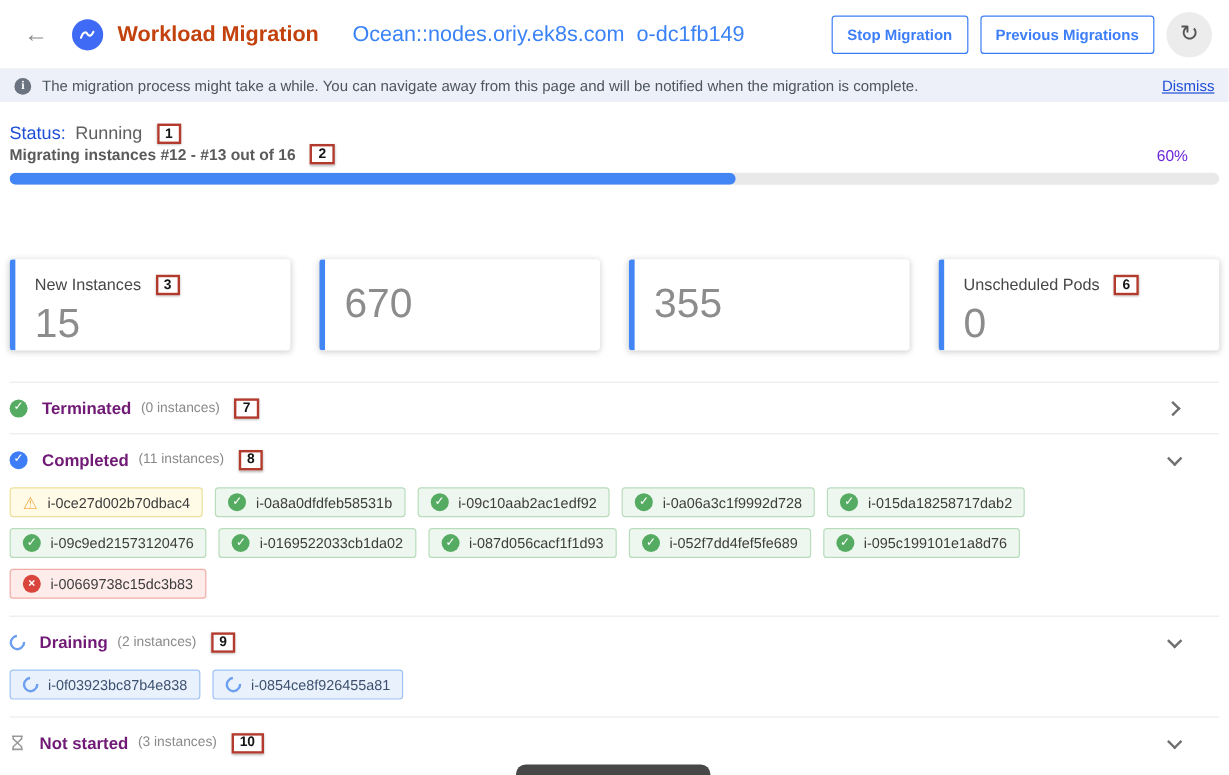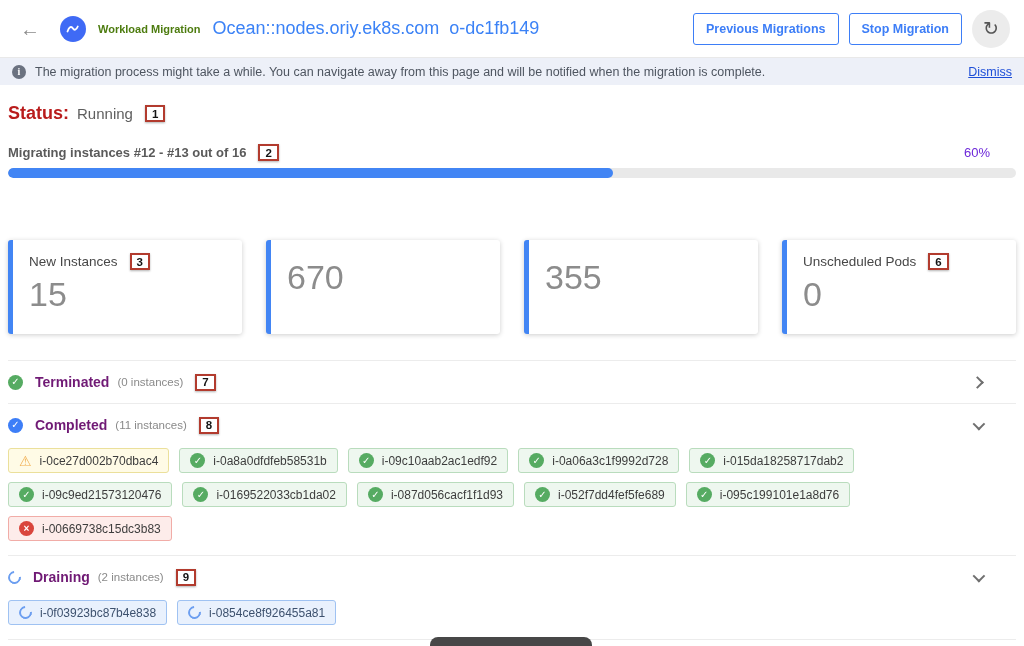--- a/index.html
+++ b/index.html
@@ -9,56 +9,56 @@
   *{box-sizing:border-box;}
   html,body{margin:0;padding:0;}
   body{
     width:1024px;height:646px;overflow:hidden;background:#fff;
     font-family:"Liberation Sans","DejaVu Sans",sans-serif;color:#3c3c3c;position:relative;
   }
   
   .topbar{display:flex;align-items:center;height:58px;padding:0 14px;border-bottom:1px solid #e9e9e9;}
   .back{font-size:20px;color:#8a8a8a;margin-right:14px;cursor:pointer;background:none;border:none;line-height:1;}
   .logo{width:26px;height:26px;border-radius:50%;background:#3f6af5;display:flex;align-items:center;justify-content:center;margin-right:12px;flex:0 0 auto;}
-  .title{font-size:11px;font-weight:700;color:#4d7c0f;margin-right:12px;white-space:nowrap;}
+  .title{font-size:18px;font-weight:700;color:#c2410c;margin-right:28px;white-space:nowrap;}
   .subtitle{font-size:18px;color:#3b82f6;white-space:nowrap;}
   .subtitle .oid{margin-left:10px;}
   .topbar-actions{margin-left:auto;display:flex;align-items:center;gap:10px;}
   .btn-outline{
     background:#fff;border:1px solid var(--accent);color:var(--accent);
     font-weight:700;font-size:12.5px;padding:8px 12px;border-radius:3px;cursor:pointer;
     font-family:inherit;white-space:nowrap;
   }
   .btn-refresh{width:38px;height:38px;border-radius:50%;border:none;background:#ececec;color:#555;font-size:19px;line-height:1;cursor:pointer;display:flex;align-items:center;justify-content:center;}
   
   .banner{display:flex;align-items:center;background:#edf0f8;height:27px;padding:0 12px;font-size:12.5px;color:#4e5560;}
   .info-ic{width:14px;height:14px;border-radius:50%;background:#6b7280;color:#fff;font-size:10px;font-weight:700;font-family:"Liberation Serif",serif;display:flex;align-items:center;justify-content:center;margin-right:9px;flex:0 0 auto;}
   .dismiss{margin-left:auto;color:#1d4ed8;text-decoration:underline;font-size:12.5px;cursor:pointer;}
   
   .content{padding:0 8px;}
   .status-row{display:flex;align-items:center;margin-top:18px;}
-  .status-label{font-size:18px;font-weight:700;color:#b91c1c;}
+  .status-label{font-size:15px;font-weight:400;color:#1d4ed8;}
   .status-value{font-size:15px;color:#5f5f5f;margin-left:8px;}
-  .migrate-row{display:flex;align-items:center;margin-top:20px;}
+  .migrate-row{display:flex;align-items:flex-end;margin-top:0;}
   .migrate-text{font-size:13px;font-weight:600;color:#5a5a5a;display:flex;align-items:center;}
   .percent{margin-left:auto;font-size:13px;color:#6d28d9;padding-right:26px;}
   .progress-track{margin-top:7px;height:10px;border-radius:6px;background:#e9e9e9;overflow:hidden;}
   .progress-fill{height:100%;border-radius:6px;background:#4285f4;}
   
   .badge{
     display:inline-flex;align-items:center;justify-content:center;
     min-width:13px;height:17px;padding:0 5px;margin-left:12px;
     border:2px solid var(--badge-border);background:#fff;color:#141414;
     font-size:11.5px;font-weight:700;box-shadow:0 1px 2px rgba(0,0,0,.3);
   }
   
   .cards-row{display:flex;gap:24px;margin-top:62px;}
   .card{
     flex:1;background:#fff;border-left:5px solid #4285f4;border-radius:3px;
-    box-shadow:0 1px 5px rgba(0,0,0,.2);padding:13px 16px 21px;
+    box-shadow:0 1px 5px rgba(0,0,0,.2);padding:13px 16px 3px;
   }
   .card-top{display:flex;align-items:center;}
   .card-label{font-size:13.5px;color:#474747;}
   .card-value{font-size:34px;font-weight:300;color:#8c8c8c;margin-top:6px;line-height:1.1;}
   
   .sections{margin-top:26px;}
   .section{border-top:1px solid var(--divider);}
   .sec-head{display:flex;align-items:center;height:42px;cursor:pointer;}
   .sec-name{font-size:14px;font-weight:700;color:#701a75;margin-left:12px;}
   .sec-count{font-size:11.5px;color:#8a8a8a;margin-left:8px;}
@@ -90,22 +90,22 @@
   <span class="logo">
     <svg width="16" height="16" viewBox="0 0 16 16">
         <path d="M2.5 10.5 C4 5.5 6.5 5 8 7.5 C9.2 9.5 11.2 9.3 12.8 5.5" fill="none" stroke="#fff" stroke-width="1.8" stroke-linecap="round"></path>
       </svg>
   </span>
   <span class="title">Workload Migration</span>
   <span class="subtitle">
     <span>Ocean::nodes.oriy.ek8s.com</span><span class="oid">o-dc1fb149</span>
   </span>
   <span class="topbar-actions">
+    <button class="btn-outline">Stop Migration</button>
     <button class="btn-outline">Previous Migrations</button>
-    <button class="btn-outline">Stop Migration</button>
     <button class="btn-refresh">
         <span>↻</span>
       </button>
   </span>
 </div>
 
 <div class="banner">
   <span class="info-ic">i</span>
   <span>The migration process might take a while. You can navigate away from this page and will be notified when the migration is complete.</span>
   <a class="dismiss">Dismiss</a>

